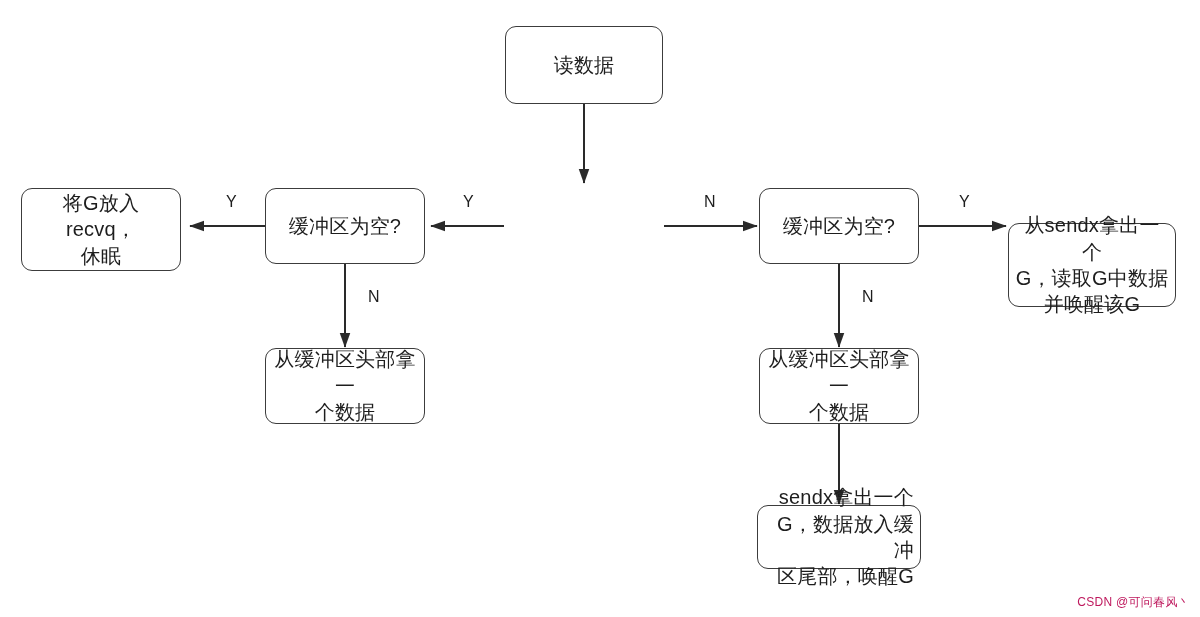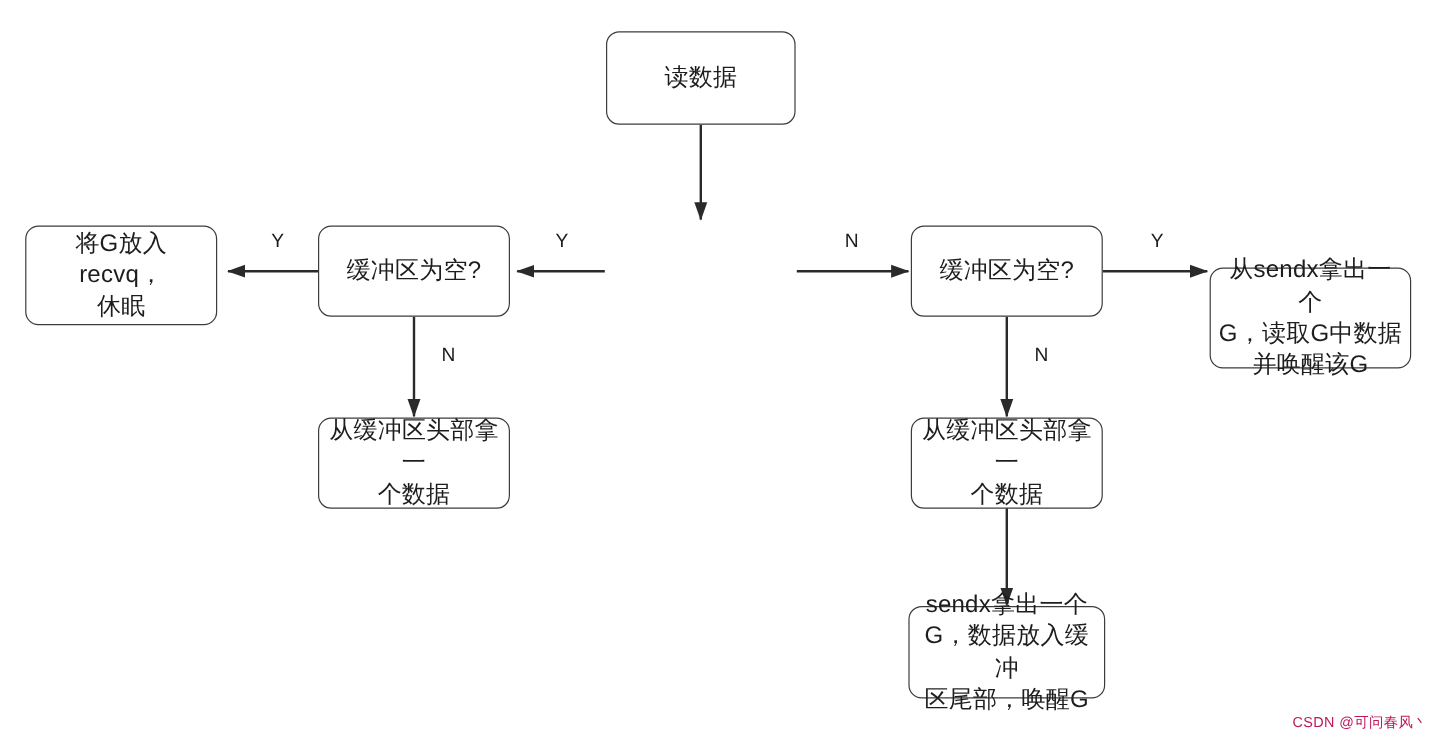--- a/index.html
+++ b/index.html
@@ -115,21 +115,21 @@
     <span>从缓冲区头部拿一
 个数据</span>
   </div>
 
   <div class="node" style="left:1008px; top:184px; width:168px; height:84px;margin-top:39px;">
     <span>从sendx拿出一个
 G，读取G中数据
 并唤醒该G</span>
   </div>
 
-  <div class="node" style="left:757px; top:505px; width:164px; height:77px;">
+  <div class="node" style="left:757px; top:505px; width:164px; height:64px;text-align:right;">
     <span>sendx拿出一个
 G，数据放入缓冲
 区尾部，唤醒G</span>
   </div>
 
   <div class="edge-label" style="left:463px; top:194px;">Y</div>
 
   <div class="edge-label" style="left:704px; top:194px;">N</div>
 
   <div class="edge-label" style="left:226px; top:194px;">Y</div>

